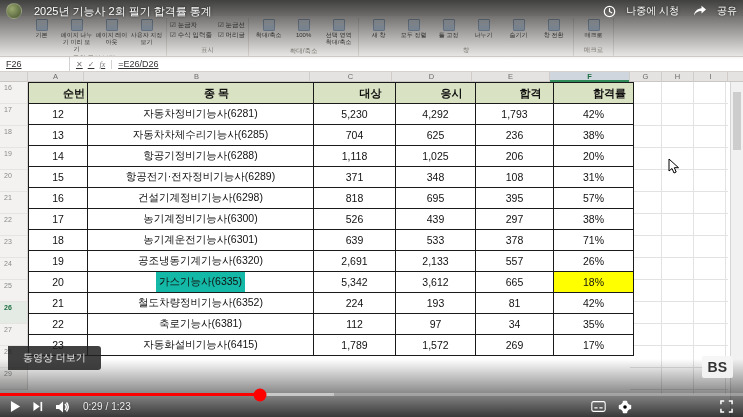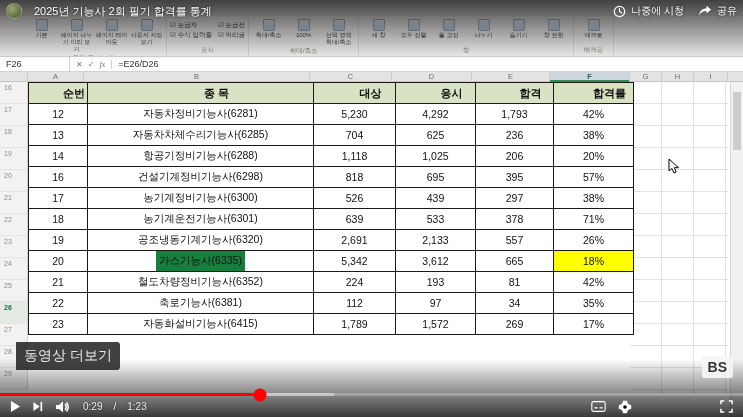--- a/index.html
+++ b/index.html
@@ -17,21 +17,21 @@
   .rgroup .items { display:flex; gap:2px; }
   .ritem { width:33px; display:flex; flex-direction:column; align-items:center; gap:1px;
            font-size:6px; line-height:1.15; color:#444; text-align:center; }
   .ricon { width:12px; height:12px; border:1px solid #9ab0c8; border-radius:1px;
            background:linear-gradient(#eef4fa,#b9cde2); }
   .rlabel { font-size:6.5px; color:#8a867f; text-align:center; padding-top:1px; }
   .rchecks { display:grid; grid-template-columns:auto auto; gap:1px 6px; font-size:6.5px;
              color:#444; align-content:start; padding-top:2px; }
 
   .formula-bar { position:absolute; top:57px; left:0; right:0; height:15px; background:#fff;
-                 border-bottom:1px solid #d4d1ce; display:flex; align-items:center; font-size:9px; color:#333; }
+                 border-bottom:1px solid #d4d1ce; display:flex; align-items:center; font-size:9px; color:#333;text-decoration:underline; }
   .name-box { width:70px; height:100%; line-height:15px; border-right:1px solid #d4d1ce; padding-left:6px; }
   .fb-btns { display:flex; gap:5px; padding:0 6px; border-right:1px solid #d4d1ce; color:#7a7a7a; font-size:8px; }
   .fx { font-style:italic; font-family:"Liberation Serif",serif; }
   .formula-text { padding-left:6px; }
 
   .col-headers { position:absolute; top:72px; left:0; right:0; height:10px; display:flex;
                  background:#e5e3e1; border-bottom:1px solid #c9c6c3; font-size:7.5px; color:#6b6b6b; }
   .ch { border-right:1px solid #cfccc9; text-align:center; line-height:10px; height:10px; }
   .ch.sel { background:#cfd6dd; color:#1e6e42; box-shadow:inset 0 -2px 0 #2e8b57; font-weight:bold; }
   .ch.fill { flex:1; border-right:none; }
@@ -45,58 +45,58 @@
                  border-right:1px solid #d8d5d2; }
   .rh { height:22px; font-size:7px; color:#8a8a8a; padding:2px 0 0 4px; border-bottom:1px solid #e6e4e2; }
   .rh.sel { color:#1e6e42; font-weight:bold; background:#e4ebe4; }
 
   table.stats { position:absolute; left:28px; top:0; border-collapse:collapse; table-layout:fixed;
                 background:#fff; }
   table.stats td { border:1px solid #1a1a1a; height:21px; text-align:center; font-size:10.5px;
                    color:#111; padding:0 2px; white-space:nowrap; overflow:hidden; }
   table.stats td.t-title { font-size:13.5px; font-weight:bold; letter-spacing:0.5px; }
   table.stats td.t-head { background:#d9e2c3; font-weight:bold; font-size:11px;padding-left:34px; }
-  .hl { background:#15803d; padding:8px 3px; }
+  .hl { background:#14b8a6; padding:8px 3px; }
   .hl-cell { background:#ffff00; }
 
   .vscroll { position:absolute; right:0; top:0; width:13px; bottom:0; background:#f1f1f1;
              border-left:1px solid #d5d5d5; }
   .vscroll::after { content:""; position:absolute; top:10px; left:2px; right:2px; height:58px; background:#cdcdcd; }
 
   .cursor { position:absolute; left:668px; top:158px; z-index:40; }
 
   
   .top-grad { position:absolute; top:0; left:0; right:0; height:60px; z-index:10;
               background:linear-gradient(rgba(0,0,0,.72), rgba(0,0,0,0)); pointer-events:none; }
   .yt-top { position:absolute; top:3px; left:6px; right:6px; z-index:11; display:flex; align-items:center; }
   .avatar { width:16px; height:16px; border-radius:50%; flex:0 0 auto;
             background:radial-gradient(circle at 35% 35%, #9aa86f, #44502e); border:1px solid rgba(255,255,255,.25); }
   .yt-title { color:#fff; font-size:11px; margin-left:12px; text-shadow:0 0 3px rgba(0,0,0,.8);
               flex:1; white-space:nowrap; overflow:hidden; }
-  .yt-chip { display:flex; align-items:center; gap:5px; color:#fff; font-size:10px;
+  .yt-chip { display:flex; align-items:center; gap:10px; color:#fff; font-size:10px;
              text-shadow:0 0 3px rgba(0,0,0,.7); margin-left:14px; white-space:nowrap; }
 
   .bottom-grad { position:absolute; bottom:0; left:0; right:0; height:58px; z-index:10;
                  background:linear-gradient(rgba(0,0,0,0), rgba(0,0,0,.78)); pointer-events:none; }
-  .more-videos { position:absolute; left:16px; bottom:47px; z-index:12; background:rgba(32,32,32,.85);
-                 color:#e8e8e8; font-size:14px; padding:5px 8px; border-radius:0 3px 3px 0; }
+  .more-videos { position:absolute; left:8px; bottom:47px; z-index:12; background:rgba(32,32,32,.85);
+                 color:#e8e8e8; font-size:10px; padding:5px 15px; border-radius:0 3px 3px 0; }
   .watermark { position:absolute; right:10px; bottom:39px; z-index:12; background:rgba(245,245,245,.92);
                color:#333; font-weight:bold; font-size:14px; padding:3px 6px; border-radius:2px;margin-left:34px; }
 
   .progress { position:absolute; left:0; right:0; bottom:21px; height:3px; z-index:13;
               background:rgba(255,255,255,.25); }
   .buffer { position:absolute; left:0; top:0; bottom:0; width:45%; background:rgba(255,255,255,.4); }
   .played { position:absolute; left:0; top:0; bottom:0; background:#ff0000; }
   .knob { position:absolute; top:50%; width:13px; height:13px; border-radius:50%; background:#ff0000;
           transform:translate(-50%,-50%); }
 
   .controls { position:absolute; left:0; right:0; bottom:0; height:21px; z-index:13; display:flex;
               align-items:center; padding:0 10px; gap:12px; }
   .controls .spacer { flex:1; }
-  .time { font-size:10px; color:#eee; display:flex; gap:11px; text-shadow:0 0 2px rgba(0,0,0,.6); }
+  .time { font-size:10px; color:#eee; display:flex; gap:3px; text-shadow:0 0 2px rgba(0,0,0,.6); }
   .yt-logo { font-size:16px; font-weight:bold; color:#fff; letter-spacing:-0.3px;
              text-shadow:0 0 2px rgba(0,0,0,.6);margin-top:40px; }
   .cbtn { display:flex; align-items:center; }
 </style>
 </head>
 <body>
 
 <div class="player">
 
   <div class="excel-app">
@@ -267,20 +267,28 @@
             </tr>
             <tr>
               <td>14</td>
               <td>항공기정비기능사(6288)</td>
               <td>1,118</td>
               <td>1,025</td>
               <td>206</td>
               <td>20%</td>
             </tr>
             <tr>
+              <td>15</td>
+              <td>항공전기·전자정비기능사(6289)</td>
+              <td>371</td>
+              <td>348</td>
+              <td>108</td>
+              <td>31%</td>
+            </tr>
+            <tr>
               <td>16</td>
               <td>건설기계정비기능사(6298)</td>
               <td>818</td>
               <td>695</td>
               <td>395</td>
               <td>57%</td>
             </tr>
             <tr>
               <td>17</td>
               <td>농기계정비기능사(6300)</td>

